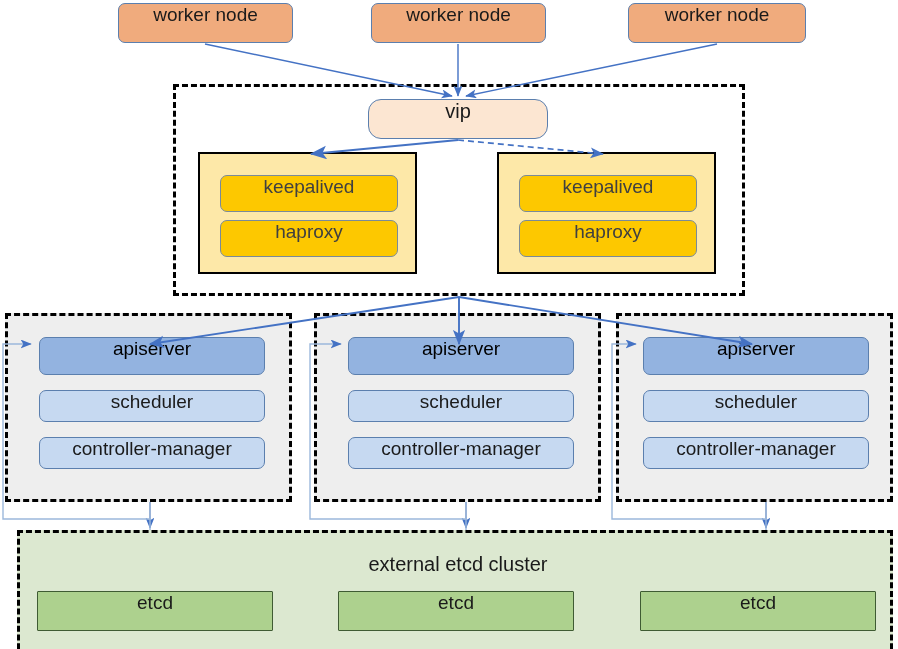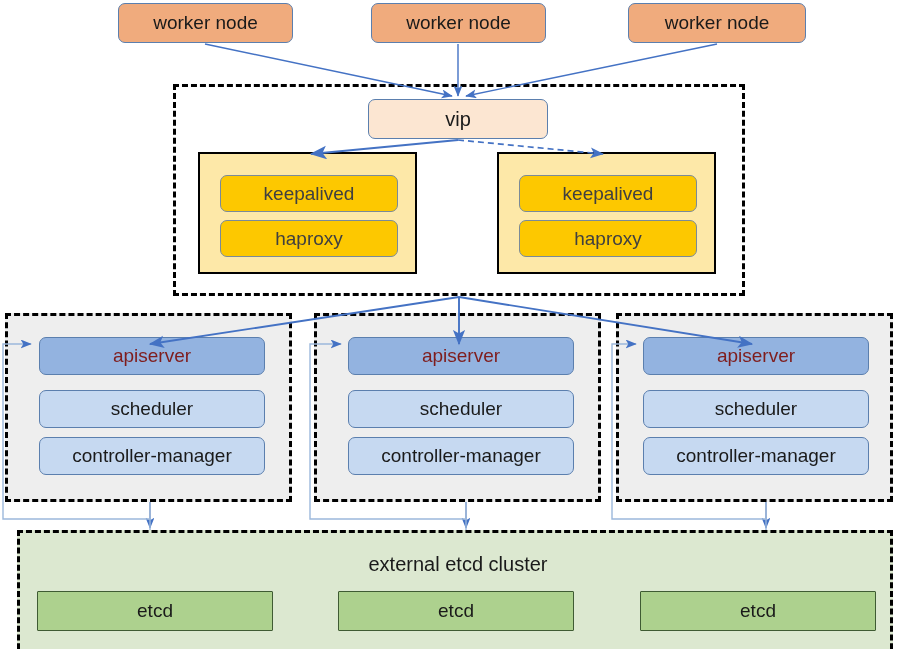--- a/index.html
+++ b/index.html
@@ -23,21 +23,21 @@
     top: 0;
     width: 898px;
     height: 649px;
     pointer-events: none;
     z-index: 5;
   }
   .node {
     position: absolute;
     box-sizing: border-box;
     display: flex;
-    align-items: center;
+    align-items: flex-start;
     justify-content: center;
     text-align: center;
   }
   
   .worker {
     background: #f0ab7d;
     border: 1.3px solid #5b7fae;
     border-radius: 7px;
     color: #1a1a1a;
     font-size: 19px;
@@ -57,21 +57,21 @@
     z-index: 2;
   }
   .etcd-box {
     background: #dce8d0;
     z-index: 2;
   }
   
   .vip {
     background: #fce6d2;
     border: 1.3px solid #5b7fae;
-    border-radius: 7px;
+    border-radius: 13px;
     color: #1a1a1a;
     font-size: 20px;
     height: 40px;
     z-index: 10;
   }
   
   .lb-group {
     position: absolute;
     box-sizing: border-box;
     background: #fde8a8;
@@ -85,32 +85,32 @@
     color: #404040;
     font-size: 19px;
     height: 37px;
     z-index: 6;
   }
   
   .apiserver {
     background: #93b3e0;
     border: 1.2px solid #5b7fae;
     border-radius: 7px;
-    color: #7f1d1d;
+    color: #000000;
     font-size: 19px;
     height: 38px;
     z-index: 6;
   }
   .cp-sub {
     background: #c6d9f1;
     border: 1.2px solid #5b7fae;
     border-radius: 7px;
     color: #1a1a1a;
     font-size: 19px;
-    height: 38px;
+    height: 32px;
     z-index: 6;
   }
   
   .etcd-title {
     position: absolute;
     color: #1a1a1a;
     font-size: 20px;
     text-align: center;
     z-index: 6;
   }

